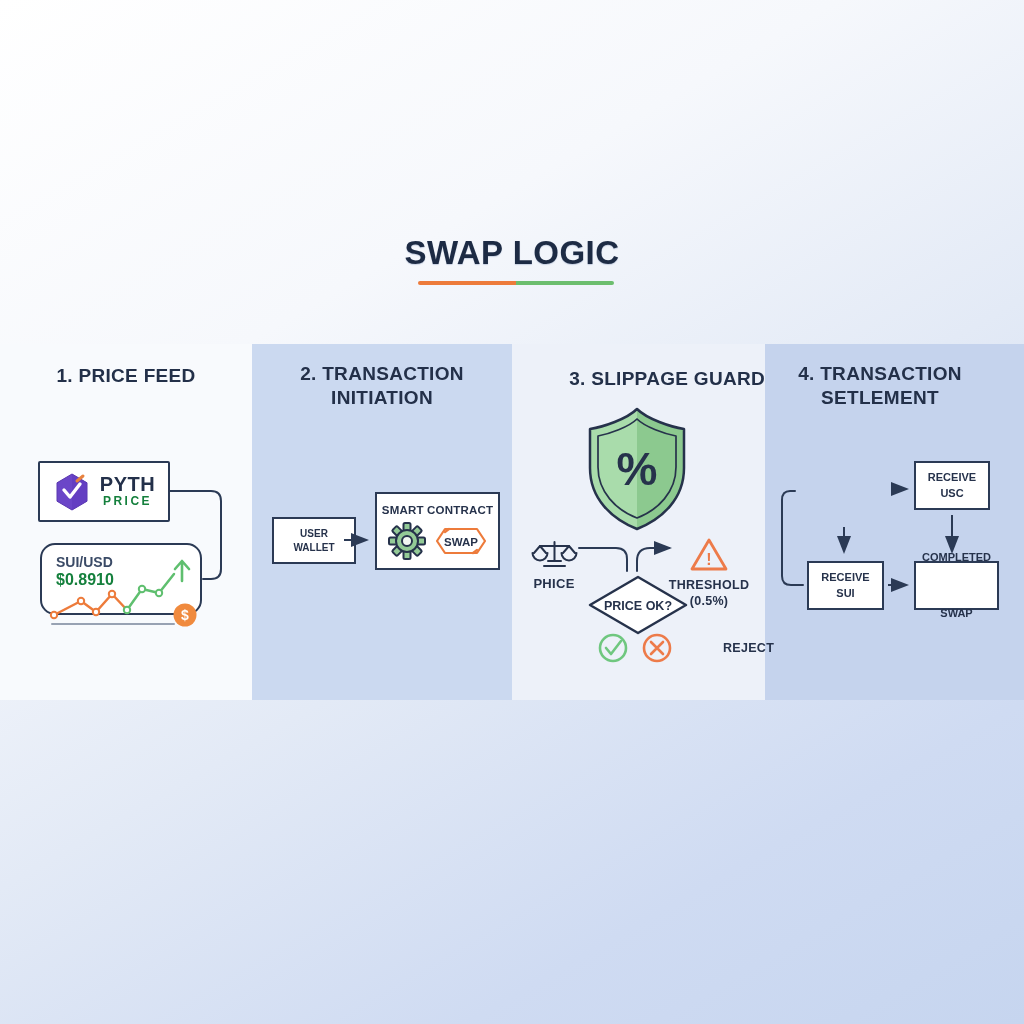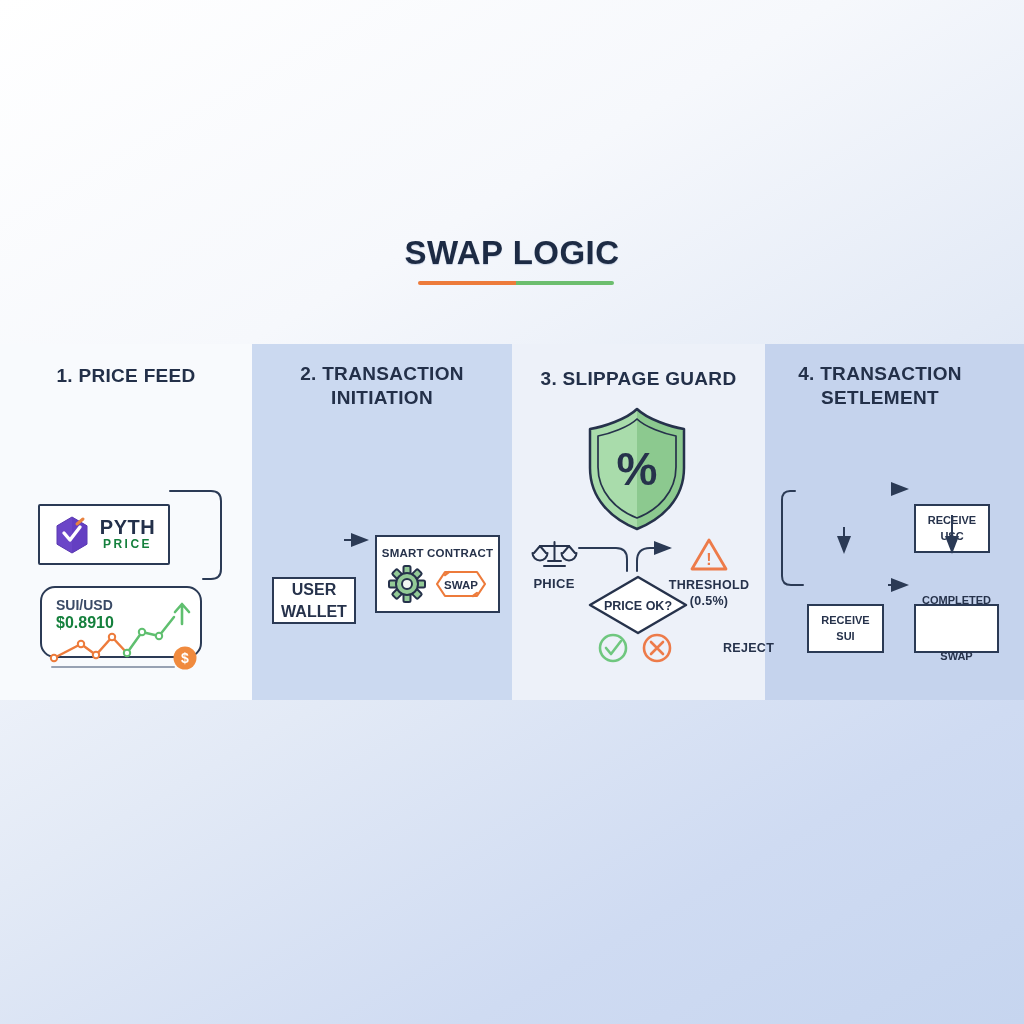--- a/index.html
+++ b/index.html
@@ -3,21 +3,21 @@
 <meta charset="utf-8">
 <style>
   html,body{margin:0;padding:0;}
   body{font-family:"Liberation Sans", sans-serif; background:#c7d5ef;}
   #stage{position:relative;width:1024px;height:1024px;overflow:hidden;
     background:linear-gradient(150deg,#ffffff 0%,#f6f8fc 30%,#e3eaf6 55%,#cfdbf2 80%,#c6d5ef 100%);}
   .panel{position:absolute;top:344px;height:356px;}
   .heading{position:absolute;color:#233049;font-weight:bold;font-size:19px;line-height:1.25;text-align:center;letter-spacing:.3px;}
   .box{position:absolute;background:#ffffff;border:2px solid #2B3A55;color:#26324B;
        display:flex;flex-direction:column;align-items:center;justify-content:center;
-       font-weight:bold;text-align:center;box-sizing:border-box;margin-top:43px;}
+       font-weight:bold;text-align:center;box-sizing:border-box;}
   .title{position:absolute;left:0;top:234px;width:1024px;text-align:center;
          font-size:33px;font-weight:bold;color:#1D2B44;letter-spacing:.5px;
          text-shadow:0 1px 1px rgba(120,140,180,.35);}
   .title-underline{position:absolute;left:418px;top:281px;width:196px;height:4px;border-radius:2px;
          background:linear-gradient(90deg,#ED7B3B 0%,#ED7B3B 50%,#6CBE6E 50%,#6CBE6E 100%);}
   svg.overlay{position:absolute;left:0;top:0;pointer-events:none;}
   .pyth-name{font-size:20px;font-weight:800;color:#23304A;letter-spacing:.5px;line-height:1;}
   .pyth-sub{font-size:12px;font-weight:bold;color:#15803d;letter-spacing:2.5px;line-height:1.2;}
   .ticker-pair{position:absolute;left:14px;top:9px;font-size:14px;color:#3A4A66;font-weight:bold;}
   .ticker-price{position:absolute;left:14px;top:26px;font-size:16px;color:#15803d;font-weight:800;}
@@ -34,21 +34,21 @@
   <div class="panel" style="left:0;width:252px;background:#F8FAFD;"></div>
   <div class="panel" style="left:252px;width:260px;background:#CBD9F0;"></div>
   <div class="panel" style="left:512px;width:253px;background:#EDF1F9;"></div>
   <div class="panel" style="left:765px;width:259px;background:#C5D3ED;"></div>
 
   <div class="heading" style="left:0;top:364px;width:252px;">1. PRICE FEED</div>
   <div class="heading" style="left:252px;top:362px;width:260px;">
     <div>2. TRANSACTION</div>
     <div>INITIATION</div>
   </div>
-  <div class="heading" style="left:512px;top:367px;width:253px;">3. SLIPPAGE GUARD</div>
+  <div class="heading" style="left:512px;top:367px;width:253px;text-align:right;">3. SLIPPAGE GUARD</div>
   <div class="heading" style="left:765px;top:362px;width:230px;">
     <div>4. TRANSACTION</div>
     <div>SETLEMENT</div>
   </div>
 
   <div class="box" style="left:38px;top:461px;width:132px;height:61px;flex-direction:row;gap:9px;border-radius:2px;">
     <svg width="38" height="42" viewBox="0 0 38 42">
       <polygon points="19,3 34,11.8 34,30.2 19,39 4,30.2 4,11.8" fill="#6B46C8" stroke="#5A38B0" stroke-width="1"></polygon>
       <polygon points="19,3 34,11.8 34,30.2 19,39" fill="#5E3BBE" opacity="0.55"></polygon>
       <path d="M 11 19 L 17 26 L 27 13" fill="none" stroke="#ffffff" stroke-width="3.4" stroke-linecap="round" stroke-linejoin="round"></path>
@@ -79,21 +79,21 @@
       <g>
         <path d="M 140 36 V 17 M 133 24 L 140 16 L 147 24" fill="none" stroke="#5FBF6F" stroke-width="2.6" stroke-linecap="round" stroke-linejoin="round"></path>
       </g>
       <g>
         <circle cx="143" cy="70" r="11.5" fill="#F08A3E"></circle>
         <text x="143" y="75" text-anchor="middle" font-size="14" font-weight="bold" fill="#ffffff" font-family="Liberation Sans, sans-serif">$</text>
       </g>
     </svg>
   </div>
 
-  <div class="box" style="left:272px;top:534px;width:84px;height:47px;font-size:16px;line-height:1.35;">
+  <div class="box" style="left:272px;top:517px;width:84px;height:47px;font-size:10px;line-height:1.35;">
     <div>USER</div>
     <div>WALLET</div>
   </div>
 
   <div class="box" style="left:375px;top:492px;width:125px;height:78px;justify-content:flex-start;padding-top:10px;">
     <div style="font-size:11.5px;letter-spacing:.2px;">SMART CONTRACT</div>
     <div style="display:flex;align-items:center;gap:7px;margin-top:5px;">
       <svg width="40" height="40" viewBox="0 0 40 40">
         <g id="gear-teeth">
             <rect x="16.5" y="2" width="7" height="9" rx="1.5" fill="#93CA96" stroke="#26324B" stroke-width="2" transform="rotate(0 20 20)"></rect>

